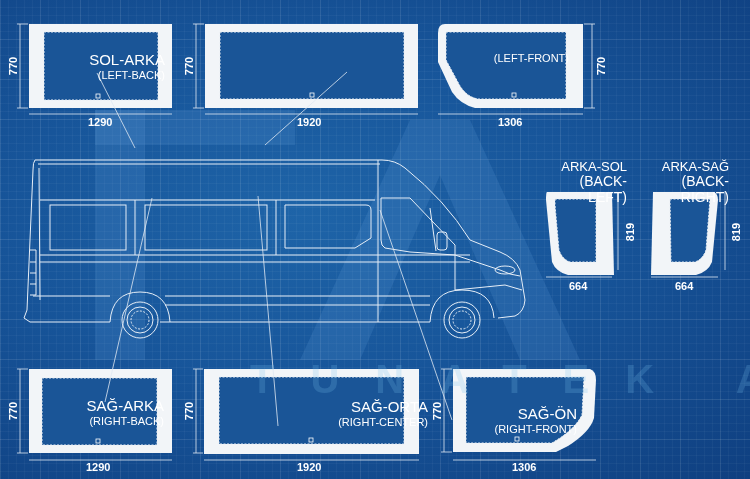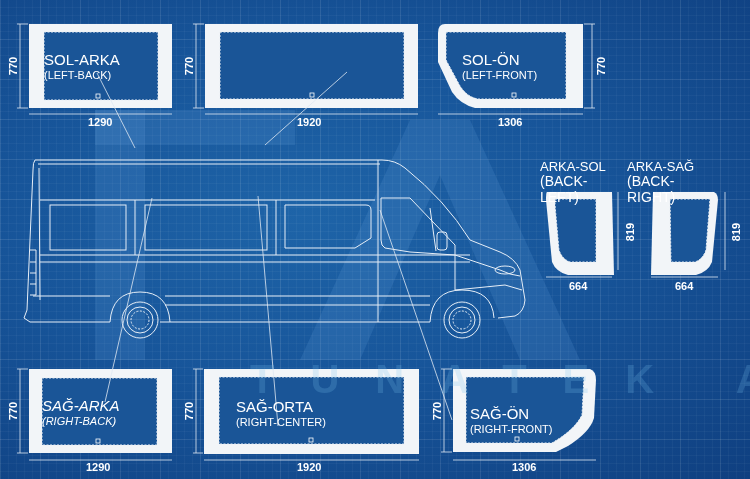--- a/index.html
+++ b/index.html
@@ -7,21 +7,21 @@
   #stage{position:relative;width:750px;height:479px;overflow:hidden;
     background:
       linear-gradient(90deg, rgba(255,255,255,0.07) 1px, transparent 1px) 0 0/40px 40px,
       linear-gradient(0deg, rgba(255,255,255,0.07) 1px, transparent 1px) 0 0/40px 40px,
       linear-gradient(90deg, rgba(255,255,255,0.035) 1px, transparent 1px) 0 0/8px 8px,
       linear-gradient(0deg, rgba(255,255,255,0.035) 1px, transparent 1px) 0 0/8px 8px,
       radial-gradient(ellipse at 40% 45%, #1e64a8 0%, #17559a 45%, #0f3f80 100%);
   }
   .wm{position:absolute;pointer-events:none;}
   .wm-letters{left:250px;top:357px;font-size:40px;letter-spacing:36px;color:rgba(120,190,235,0.22);font-weight:bold;white-space:nowrap;}
-  .label{position:absolute;color:#fff;text-align:left;line-height:1.1;}
+  .label{position:absolute;color:#fff;text-align:right;line-height:1.1;padding-left:7px;}
   .label .t1{font-size:15px;display:block;}
   .label .t2{font-size:11px;display:block;}
   .label.small .t1{font-size:13px;}
   .label.small .t2{font-size:14px;}
   .dim{position:absolute;color:#fff;font-weight:bold;font-size:11px;}
   .dim.v{transform:rotate(-90deg);transform-origin:center;}
   svg{position:absolute;left:0;top:0;}
 </style>
 </head>
 <body>
@@ -168,32 +168,31 @@
     </g>
   </svg>
 
   <div class="wm wm-letters">TUNATEK AUTO</div>
 
   <div class="label" style="left:44px;top:52px;width:114px;">
     <span class="t1">SOL-ARKA</span>
     <span class="t2">(LEFT-BACK)</span>
   </div>
   <div class="label" style="left:462px;top:52px;width:100px;">
-    <span class="t1">SOL-ÖN</span>
     <span class="t2">(LEFT-FRONT)</span>
   </div>
   <div class="label small" style="left:540px;top:160px;width:80px;">
     <span class="t1">ARKA-SOL</span>
     <span class="t2">(BACK-LEFT)</span>
   </div>
-  <div class="label small" style="left:627px;top:160px;width:82px;">
+  <div class="label small" style="left:640px;top:160px;width:82px;">
     <span class="t1">ARKA-SAĞ</span>
     <span class="t2">(BACK-RIGHT)</span>
   </div>
-  <div class="label" style="left:42px;top:398px;width:115px;font-style:italic;">
+  <div class="label" style="left:42px;top:398px;width:115px;">
     <span class="t1">SAĞ-ARKA</span>
     <span class="t2">(RIGHT-BACK)</span>
   </div>
   <div class="label" style="left:236px;top:399px;width:185px;">
     <span class="t1">SAĞ-ORTA</span>
     <span class="t2">(RIGHT-CENTER)</span>
   </div>
   <div class="label" style="left:470px;top:406px;width:100px;">
     <span class="t1">SAĞ-ÖN</span>
     <span class="t2">(RIGHT-FRONT)</span>

